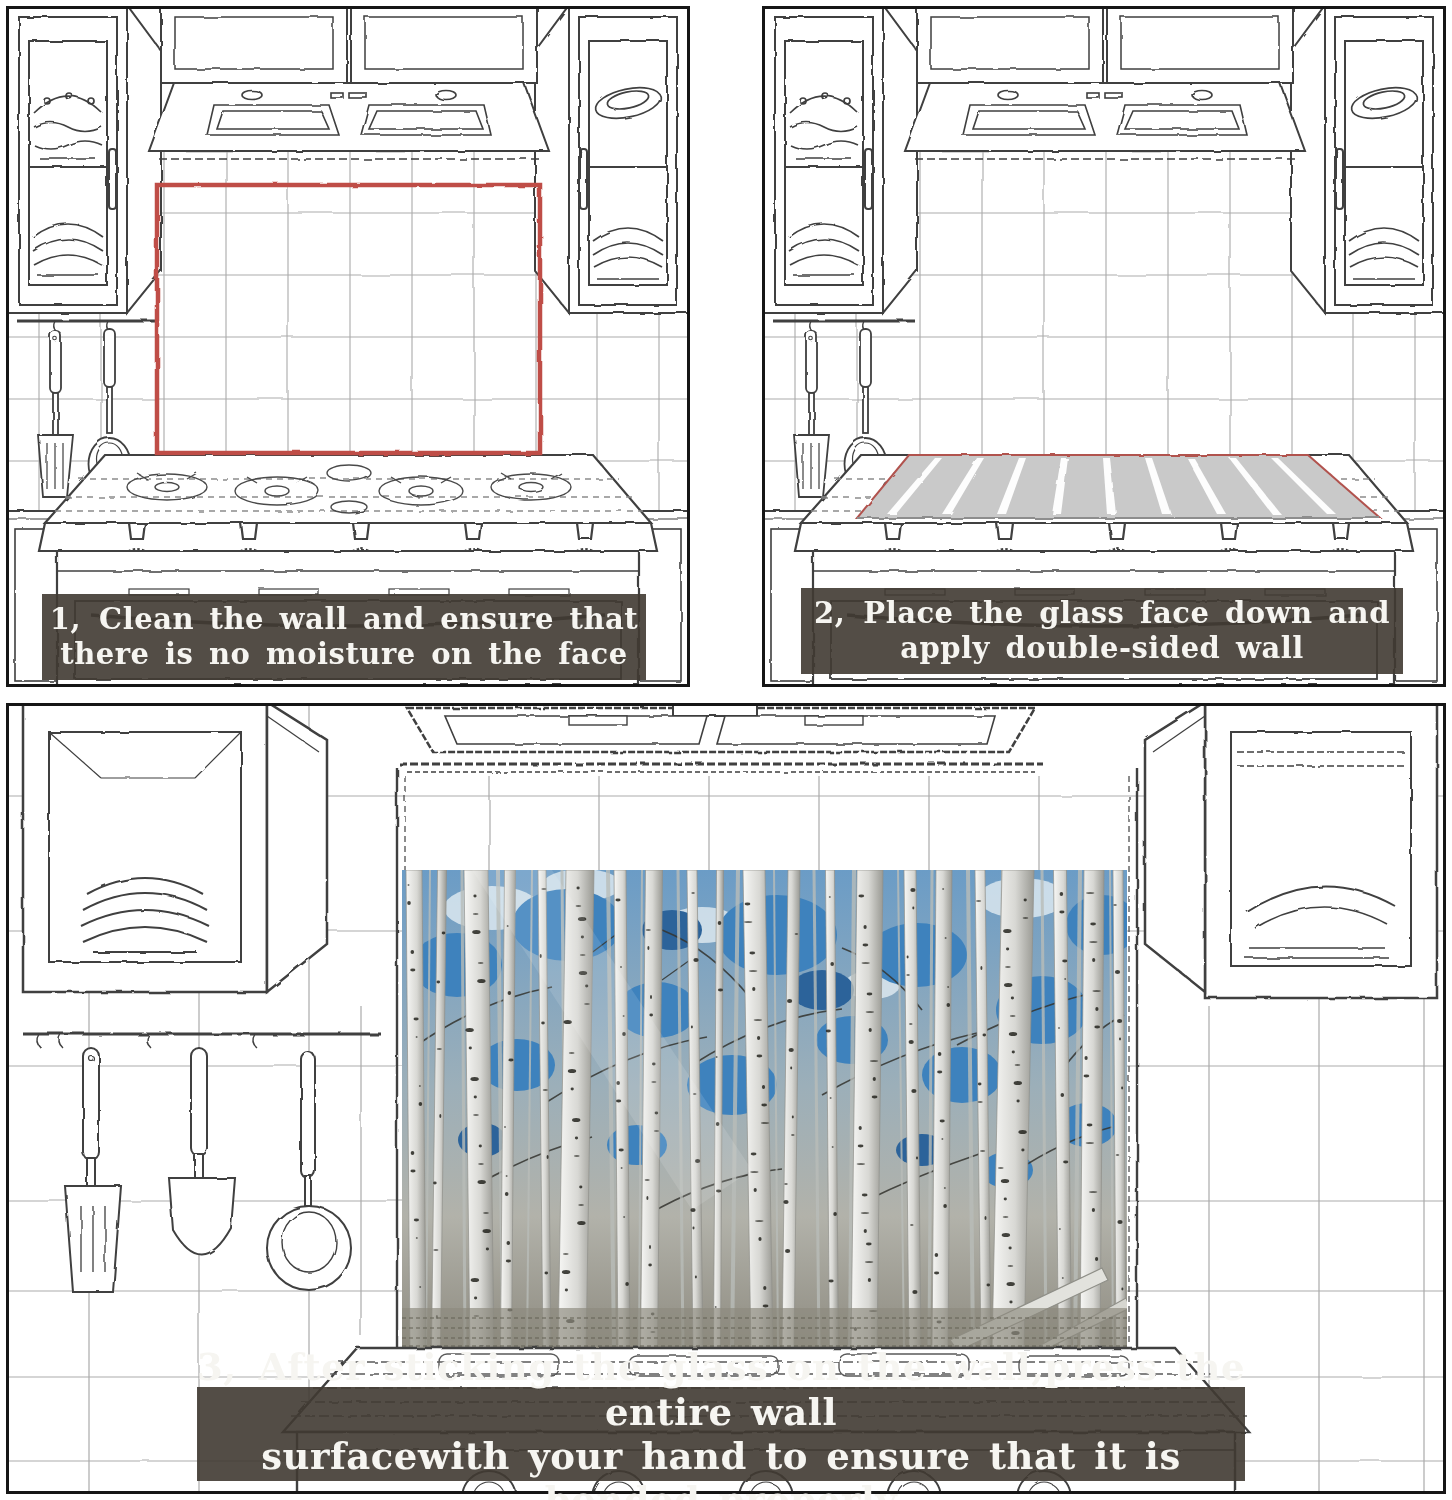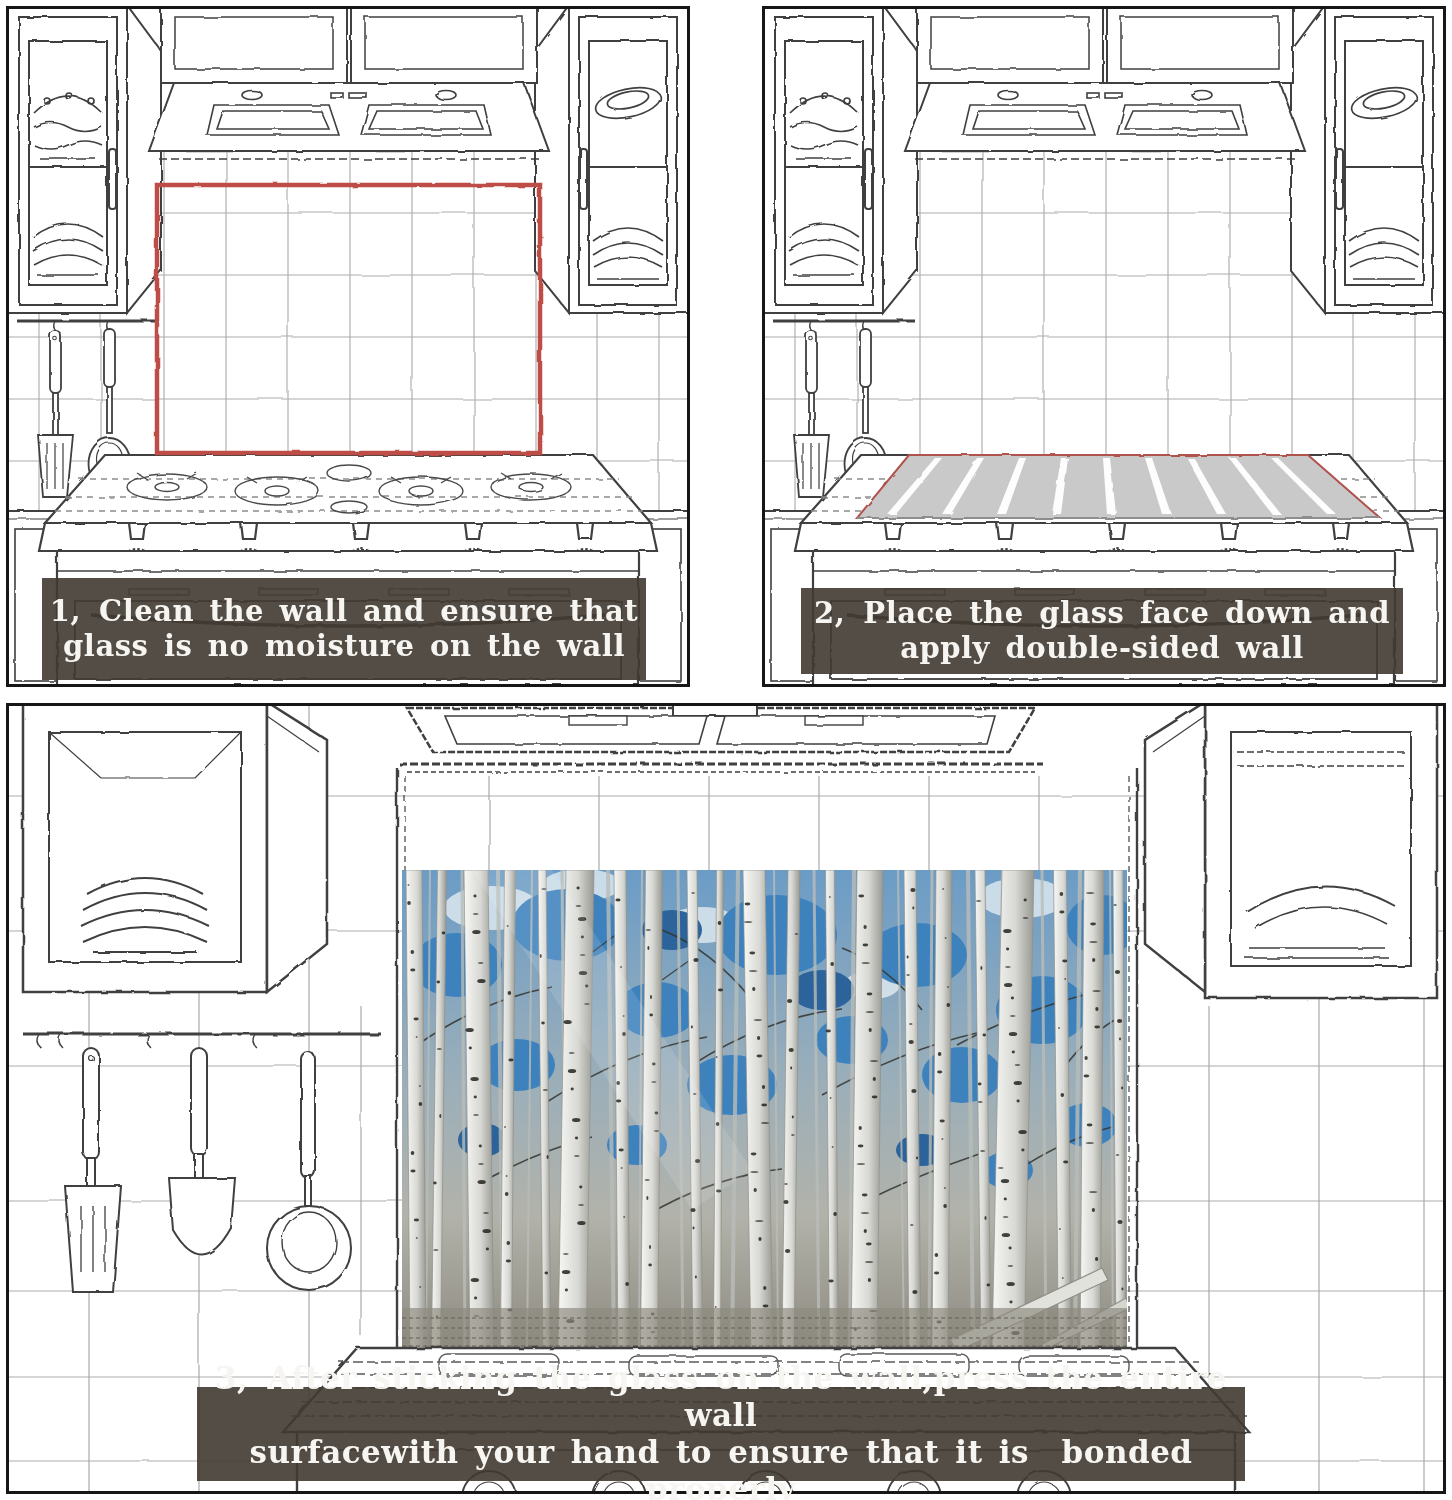--- a/index.html
+++ b/index.html
@@ -8,21 +8,21 @@
   .panel{position:absolute;background:#ffffff;border:3px solid #161616;box-sizing:border-box;}
   .panel svg{position:absolute;left:0;top:0;}
   #panel1{left:6px;top:6px;width:684px;height:681px;}
   #panel2{left:762px;top:6px;width:684px;height:681px;}
   #panel3{left:6px;top:703px;width:1440px;height:791px;}
   .cap{position:absolute;z-index:2;background:rgba(64,58,50,0.9);color:#f6f5f1;
        font-weight:700;text-align:center;display:flex;flex-direction:column;justify-content:center;
        letter-spacing:.5px;word-spacing:5px;}
   .cap .ln{white-space:pre-wrap;line-height:1.2;}
   .cap-s{font-size:29px;}
-  .cap-l{font-size:31px;}
+  .cap-l{font-size:37px;}
   .pfx{margin-right:3px;}
 </style>
 </head>
 <body>
 
 <svg width="0" height="0" style="position:absolute" aria-hidden="true">
   <defs>
     <filter id="rg1" x="-5%" y="-5%" width="110%" height="110%">
       <feTurbulence type="fractalNoise" baseFrequency="0.012" numOctaves="2" result="n"></feTurbulence>
       <feDisplacementMap in="SourceGraphic" in2="n" scale="2.4"></feDisplacementMap>
@@ -187,23 +187,23 @@
   </defs>
 </svg>
 
 <div id="stage">
 
   <div class="panel" id="panel1">
     <svg viewBox="0 0 678 675" width="678" height="675">
       <use href="#kitchen-base"></use>
       <rect x="148" y="176" width="383" height="268" fill="none" stroke="#bf4e47" stroke-width="4.5" filter="url(#rg2)"></rect>
     </svg>
-    <div class="cap cap-s" style="left:33px;top:569px;width:604px;height:102px">
+    <div class="cap cap-s" style="left:33px;top:585px;width:604px;height:86px">
       <div class="ln"><span class="pfx">1, </span><span>Clean the wall and ensure that</span></div>
-      <div class="ln">glass is no moisture on the wall</div>
+      <div class="ln">there is no moisture on the face</div>
     </div>
   </div>
 
   <div class="panel" id="panel2">
     <svg viewBox="0 0 678 675" width="678" height="675">
       <use href="#kitchen-base"></use>
       <g filter="url(#rg2)">
         <polygon points="144,446 543,446 615,509 92,509" fill="#c9c9c9" stroke="#b1524e" stroke-width="2"></polygon>
         <g fill="#fdfdfd">
           <polygon points="170,449 177,449 131,505 122,505"></polygon>

